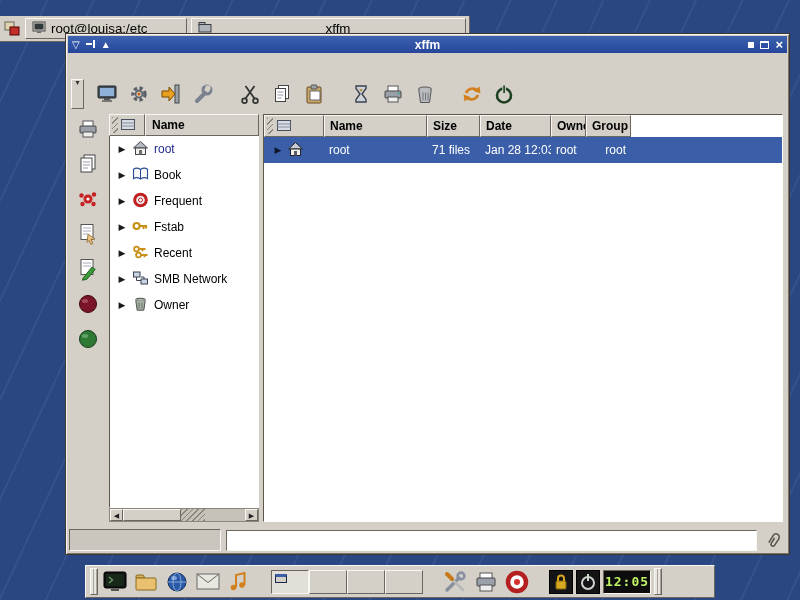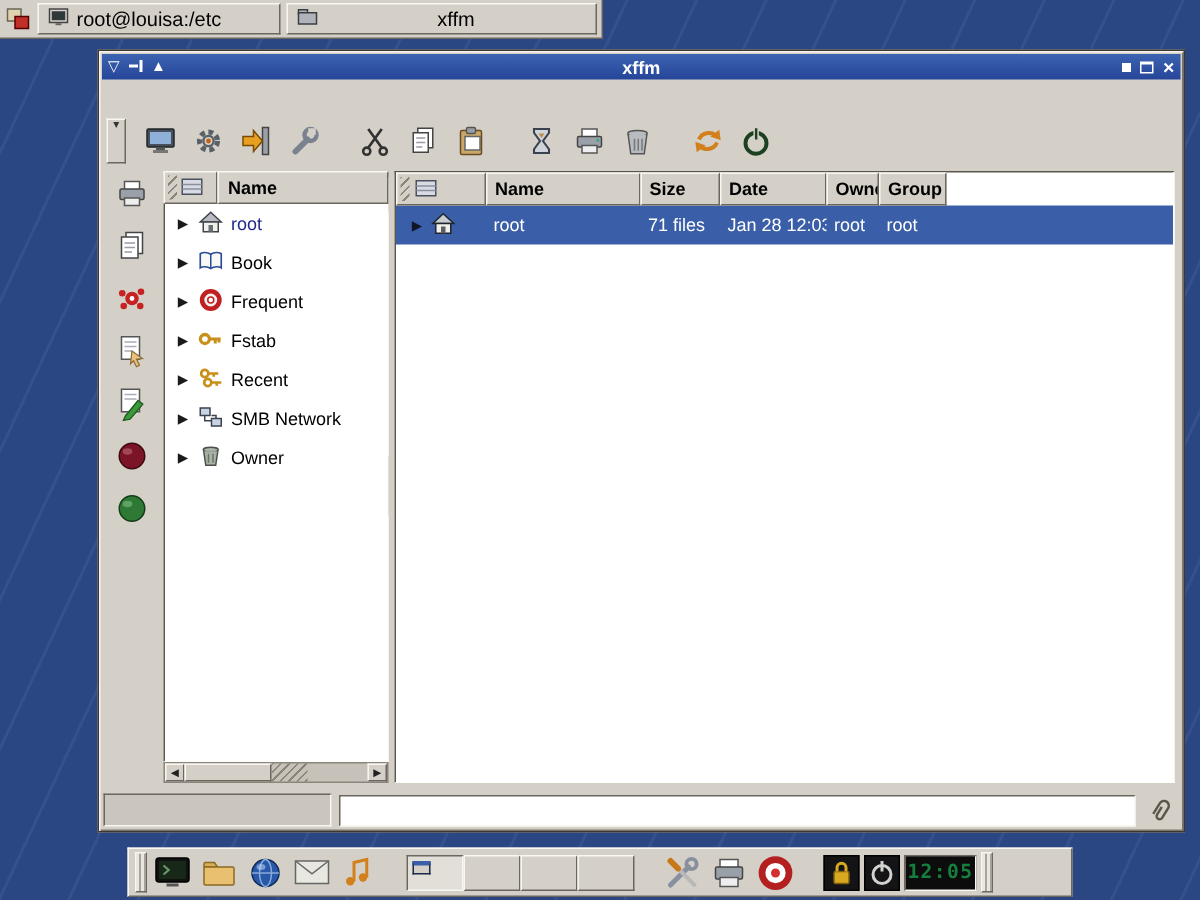--- a/index.html
+++ b/index.html
@@ -9,21 +9,21 @@
   #screen { position:relative; width:800px; height:600px; background:#2a4784; overflow:hidden; }
   #screen::before { content:""; position:absolute; inset:0; pointer-events:none;
     background-image:repeating-linear-gradient(115deg, rgba(255,255,255,.05) 0 2px, rgba(255,255,255,0) 2px 42px); }
 
   
   .out  { border:1px solid; border-color:#f8f7f2 #6b675e #6b675e #f8f7f2; background:#d4d0c8; }
   .in   { border:1px solid; border-color:#6b675e #f8f7f2 #f8f7f2 #6b675e; background:#d4d0c8; }
   .hatch{ background-image:repeating-linear-gradient(135deg, #8a8578 0 1px, transparent 1px 4px); }
 
   
-  #top-taskbar { position:absolute; left:0; top:0; width:402px; height:26px;
+  #top-taskbar { position:absolute; left:0; top:16px; width:470px; height:26px;
     background:#d4d0c8; border-bottom:1px solid #6b675e; border-right:1px solid #6b675e;
     display:flex; align-items:center; gap:4px; padding:2px 3px; }
   .tray-ic { width:18px; height:18px; display:flex; align-items:center; justify-content:center; }
   .task-btn { height:21px; display:flex; align-items:center; gap:5px; padding:0 6px; cursor:default; }
   .task-btn .lbl { white-space:nowrap; }
   #task-xffm { flex:1; }
   #task-xffm .lbl { flex:1; text-align:center; }
 
   
   #win { position:absolute; left:65px; top:33px; width:725px; height:522px;
@@ -89,21 +89,21 @@
   #bottom-grip { position:absolute; left:352px; top:489px; width:56px; height:9px; background:#d4d0c8; }
 
   
   #list-panel { position:absolute; left:197px; top:80px; width:520px; height:408px;
     background:#fff; border:1px solid; border-color:#5a564c #fdfdfa #fdfdfa #5a564c; }
   #list-head { display:flex; height:22px; }
   .hcell { display:flex; align-items:center; padding:0 5px; font-weight:bold;
     border:1px solid; border-color:#f8f7f2 #6b675e #6b675e #f8f7f2; background:#d4d0c8;
     white-space:nowrap; overflow:hidden; }
   .c-icon { width:60px; } .c-name { width:103px; } .c-size { width:53px; }
-  .c-date { width:71px; } .c-owner{ width:35px; } .c-group{ width:45px; } .c-mode{ flex:1; }
+  .c-date { width:71px; } .c-owner{ width:35px; } .c-group{ width:45px;text-align:right; } .c-mode{ flex:1; }
   #list-head .c-icon { gap:3px; padding-left:2px; }
 
   .list-row { display:flex; height:26px; align-items:center; }
   .list-row.selected { background:#3a5fa8; color:#fff; }
   .lcell { padding:0 5px; white-space:nowrap; overflow:hidden; }
   .list-row .c-icon { display:flex; align-items:center; gap:4px; padding-left:9px; }
   .list-row .expander { color:#10162a; }
 
   
   #statusbar { position:absolute; left:3px; right:3px; bottom:3px; height:22px;
@@ -121,21 +121,21 @@
   .pbi { width:28px; height:28px; display:flex; align-items:center; justify-content:center; }
   .pspace { width:12px; }
   #pager { display:flex; }
   .pager-cell { width:38px; height:24px; }
   .pager-cell.active { background:#e2dfd8; border-color:#6b675e #f8f7f2 #f8f7f2 #6b675e; position:relative; }
   .mini-win { position:absolute; left:3px; top:3px; width:12px; height:9px;
     background:#d4d0c8; border:1px solid #1a2a4a; border-top:3px solid #3a5fa8; }
   .darkbtn { width:24px; height:24px; background:#141416; border:1px solid #000;
     display:flex; align-items:center; justify-content:center; }
   #clock { width:48px; height:24px; background:#0c0c0c; border:1px solid; border-color:#6b675e #f8f7f2 #f8f7f2 #6b675e;
-    color:#15803d; display:flex; align-items:center; justify-content:center;
+    color:#bef264; display:flex; align-items:center; justify-content:center;
     font:bold 13px "DejaVu Sans Mono", monospace; letter-spacing:1px; }
 </style>
 </head>
 <body>
 
 <div id="screen">
 
   <div id="top-taskbar">
     <span class="tray-ic">
       <svg width="16" height="15">

